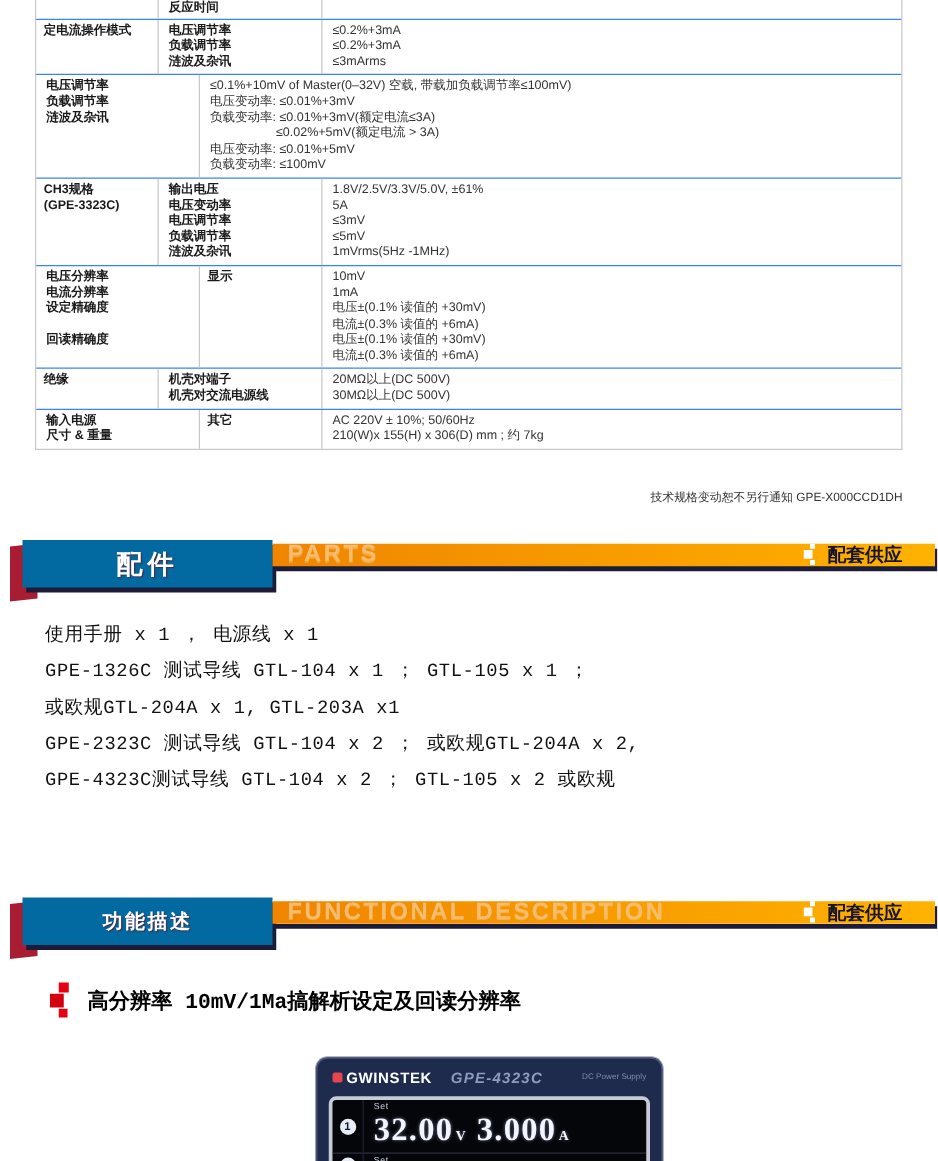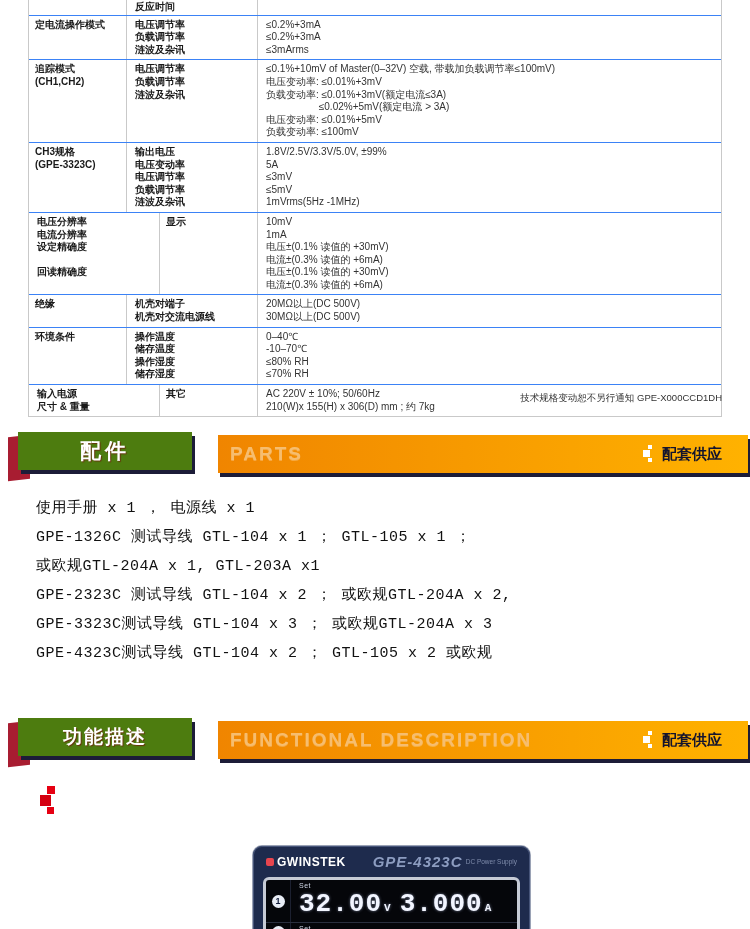--- a/index.html
+++ b/index.html
@@ -17,26 +17,26 @@
   .attr{width:131px;border-right:1px solid #c9c9c9;font-weight:bold;color:#1a1a1a;}
   .val{flex:1;color:#333;}
   .row-cut .tcell{padding-top:1px;padding-bottom:1px;}
 
   .footnote{position:absolute;right:28px;top:392px;font-size:9.5px;color:#333;text-align:right;}
 
   
   .banner{position:absolute;left:0;width:750px;height:54px;}
   .ribbon-fold{position:absolute;left:8px;top:10px;width:22px;height:44px;
                background:#a81d31;transform:skewY(-6deg);}
-  .ribbon-body{position:absolute;left:18px;top:6px;width:174px;height:38px;
-               background:#4d7c0f;box-shadow:3px 4px 0 #1c1c38;
+  .ribbon-body{position:absolute;left:18px;top:6px;width:200px;height:38px;
+               background:#0369a1;box-shadow:3px 4px 0 #1c1c38;
                display:flex;align-items:center;justify-content:center;}
   .ribbon-title{color:#ffffff;font-weight:bold;font-size:21px;letter-spacing:4px;
                 text-shadow:1px 1px 1px rgba(120,0,10,.6);}
-  .bar{position:absolute;left:218px;top:9px;right:2px;height:38px;
+  .bar{position:absolute;left:218px;top:9px;right:2px;height:18px;
        background:linear-gradient(to right,#f08500,#ffb200);
        box-shadow:2px 4px 0 #1c1c38;display:flex;align-items:center;}
   .bar-title{margin-left:12px;font-weight:bold;font-size:19px;letter-spacing:2px;
              color:#f6bd6f;text-shadow:0 1px 0 rgba(255,255,255,.25);}
   .supply-group{margin-left:auto;margin-right:26px;display:flex;align-items:center;gap:7px;}
   .supply-label{font-weight:bold;font-size:15px;color:#14142e;}
   .sq-icon{position:relative;width:12px;height:18px;}
   .sq-icon span{position:absolute;background:#ffffff;}
   .sq-icon .s1{left:5px;top:0;width:4px;height:4px;}
   .sq-icon .s2{left:0;top:5px;width:7px;height:7px;}
@@ -58,35 +58,35 @@
                 font-size:17px;font-weight:bold;color:#000;}
 
   
   .device{position:absolute;left:253px;top:846px;width:277px;height:110px;
           background:#1e2b4d;border-radius:9px 9px 0 0;
           box-shadow:inset 0 0 0 1px #47557a, 0 0 0 1px #9aa2b5;}
   .dev-header{height:31px;display:flex;align-items:center;padding:0 13px;}
   .logo-mark{width:8px;height:8px;background:#e8454e;border-radius:2px;margin-right:3px;flex:0 0 auto;}
   .dev-brand{display:flex;align-items:center;color:#ffffff;font-weight:bold;
              font-size:12px;letter-spacing:.5px;}
-  .dev-model{margin-left:27px;color:#8c9cc0;font-weight:bold;font-style:italic;font-size:15px;
+  .dev-model{margin-left:15px;color:#8c9cc0;font-weight:bold;font-style:italic;font-size:12px;
              letter-spacing:1px;}
   .dev-subtitle{margin-left:auto;color:#7f8cab;font-size:6.5px;text-align:right;line-height:8px;}
   .dev-screen{margin:0 10px;background:#05060a;border:3px solid #c6cbd5;border-radius:6px;
               overflow:hidden;height:75px;}
   .screen-row{display:flex;align-items:stretch;}
   .screen-row + .screen-row{border-top:1px solid #2a2f3e;}
   .badge-cell{width:24px;display:flex;align-items:center;justify-content:center;
               border-right:1px solid #1c2030;}
   .badge{width:13px;height:13px;border-radius:50%;background:#e8ecf5;color:#101a38;
          font-size:9px;font-weight:bold;display:flex;align-items:center;justify-content:center;}
   .screen-main{flex:1;padding:2px 8px 3px 8px;}
   .set-label{font-size:7px;color:#cfd6e6;letter-spacing:.5px;}
   .digits-row{display:flex;align-items:baseline;color:#f2f5ff;
-              font-family:Liberation Mono, monospace;font-weight:bold;
+              font-family:Liberation Serif, serif;font-weight:bold;
               text-shadow:0 0 3px rgba(200,215,255,.55);}
   .digit-main{font-size:26px;letter-spacing:1px;}
   .digit-unit{font-size:11px;margin:0 9px 0 2px;}
 </style>
 </head>
 <body>
 
 <div id="page">
 
   <div class="spec-table">
@@ -97,41 +97,39 @@
     <div class="trow">
       <div class="tcell cat">定电流操作模式</div>
       <div class="tcell attr">电压调节率
 负载调节率
 涟波及杂讯</div>
       <div class="tcell val">≤0.2%+3mA
 ≤0.2%+3mA
 ≤3mArms</div>
     </div>
     <div class="trow">
-      <div class="tcell cat">追踪模式
-(CH1,CH2)</div>
       <div class="tcell attr">电压调节率
 负载调节率
 涟波及杂讯</div>
       <div class="tcell val">≤0.1%+10mV of Master(0–32V) 空载, 带载加负载调节率≤100mV)
 电压变动率: ≤0.01%+3mV
 负载变动率: ≤0.01%+3mV(额定电流≤3A)
                    ≤0.02%+5mV(额定电流 &gt; 3A)
 电压变动率: ≤0.01%+5mV
 负载变动率: ≤100mV</div>
     </div>
     <div class="trow">
       <div class="tcell cat">CH3规格
 (GPE-3323C)</div>
       <div class="tcell attr">输出电压
 电压变动率
 电压调节率
 负载调节率
 涟波及杂讯</div>
-      <div class="tcell val">1.8V/2.5V/3.3V/5.0V, ±99%
+      <div class="tcell val">1.8V/2.5V/3.3V/5.0V, ±61%
 5A
 ≤3mV
 ≤5mV
 1mVrms(5Hz -1MHz)</div>
     </div>
     <div class="trow">
       <div class="tcell attr">电压分辨率
 电流分辨率
 设定精确度
 
@@ -143,31 +141,20 @@
 电流±(0.3% 读值的 +6mA)
 电压±(0.1% 读值的 +30mV)
 电流±(0.3% 读值的 +6mA)</div>
     </div>
     <div class="trow">
       <div class="tcell cat">绝缘</div>
       <div class="tcell attr">机壳对端子
 机壳对交流电源线</div>
       <div class="tcell val">20MΩ以上(DC 500V)
 30MΩ以上(DC 500V)</div>
-    </div>
-    <div class="trow">
-      <div class="tcell cat">环境条件</div>
-      <div class="tcell attr">操作温度
-储存温度
-操作湿度
-储存湿度</div>
-      <div class="tcell val">0–40℃
--10–70℃
-≤80% RH
-≤70% RH</div>
     </div>
     <div class="trow">
       <div class="tcell attr">输入电源
 尺寸 &amp; 重量</div>
       <div class="tcell cat">其它</div>
       <div class="tcell val">AC 220V ± 10%; 50/60Hz
 210(W)x 155(H) x 306(D) mm ; 约 7kg</div>
     </div>
   </div>
 
@@ -189,48 +176,48 @@
         <span class="supply-label">配套供应</span>
       </span>
     </div>
   </div>
 
   <ul class="acc-list">
     <li>使用手册 x 1 ， 电源线 x 1</li>
     <li>GPE-1326C 测试导线 GTL-104 x 1 ； GTL-105 x 1 ；</li>
     <li>或欧规GTL-204A x 1, GTL-203A x1</li>
     <li>GPE-2323C 测试导线 GTL-104 x 2 ； 或欧规GTL-204A x 2,</li>
-    <li>GPE-3323C测试导线 GTL-104 x 3 ； 或欧规GTL-204A x 3</li>
     <li>GPE-4323C测试导线 GTL-104 x 2 ； GTL-105 x 2 或欧规</li>
   </ul>
 
   <div class="banner" style="top:712px;">
     <div class="ribbon-fold"></div>
     <div class="ribbon-body">
-      <span class="ribbon-title" style="font-size:19px;letter-spacing:2px;">功能描述</span>
+      <span class="ribbon-title" style="font-size:16px;letter-spacing:2px;">功能描述</span>
     </div>
     <div class="bar">
       <span class="bar-title">FUNCTIONAL DESCRIPTION</span>
       <span class="supply-group">
         <span class="sq-icon">
             <span class="s1"></span>
             <span class="s2"></span>
             <span class="s3"></span>
           </span>
         <span class="supply-label">配套供应</span>
       </span>
     </div>
   </div>
 
   <div class="feature">
     <span class="bullet-icon">
         <span class="b1"></span>
         <span class="b2"></span>
         <span class="b3"></span>
       </span>
+    <span class="feature-text">高分辨率 10mV/1Ma搞解析设定及回读分辨率</span>
   </div>
 
   <div class="device">
     <div class="dev-header">
       <span class="dev-brand">
         <span class="logo-mark"></span>
         <span>GWINSTEK</span>
       </span>
       <span class="dev-model">GPE-4323C</span>
       <span class="dev-subtitle">DC Power Supply</span>

